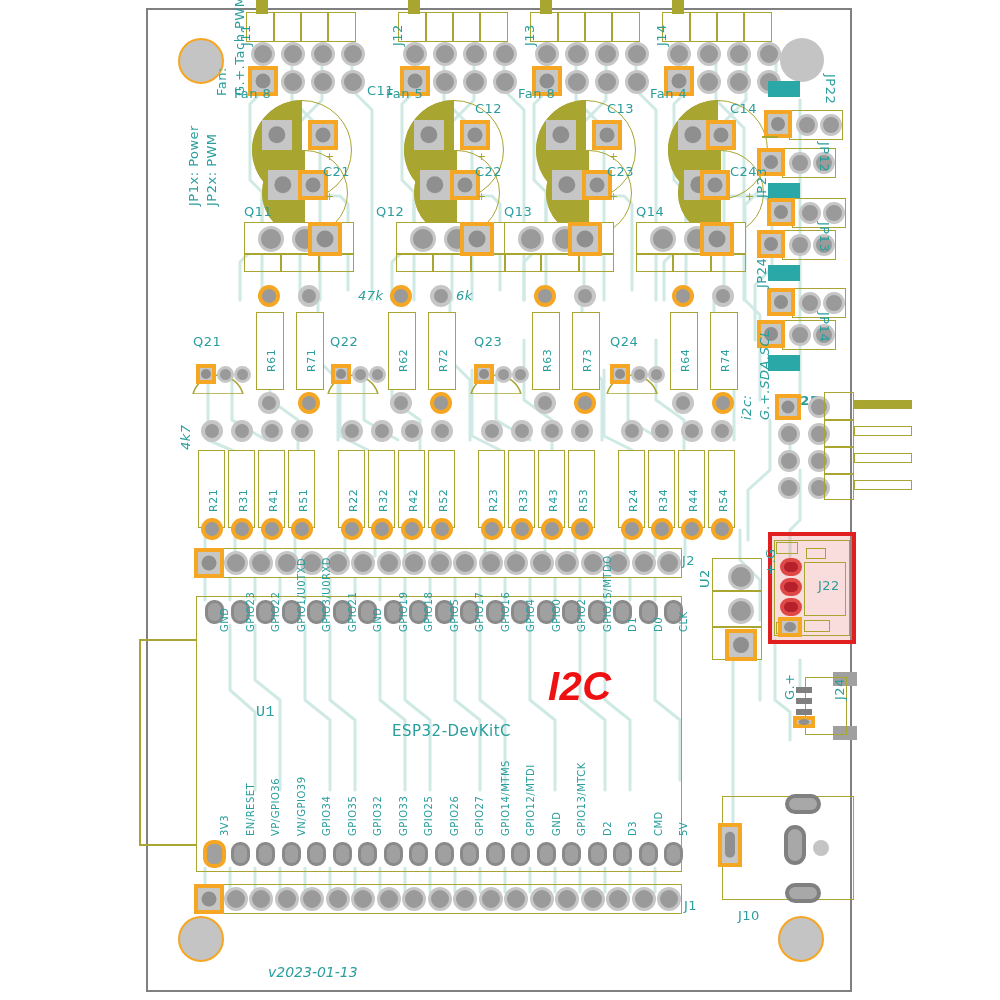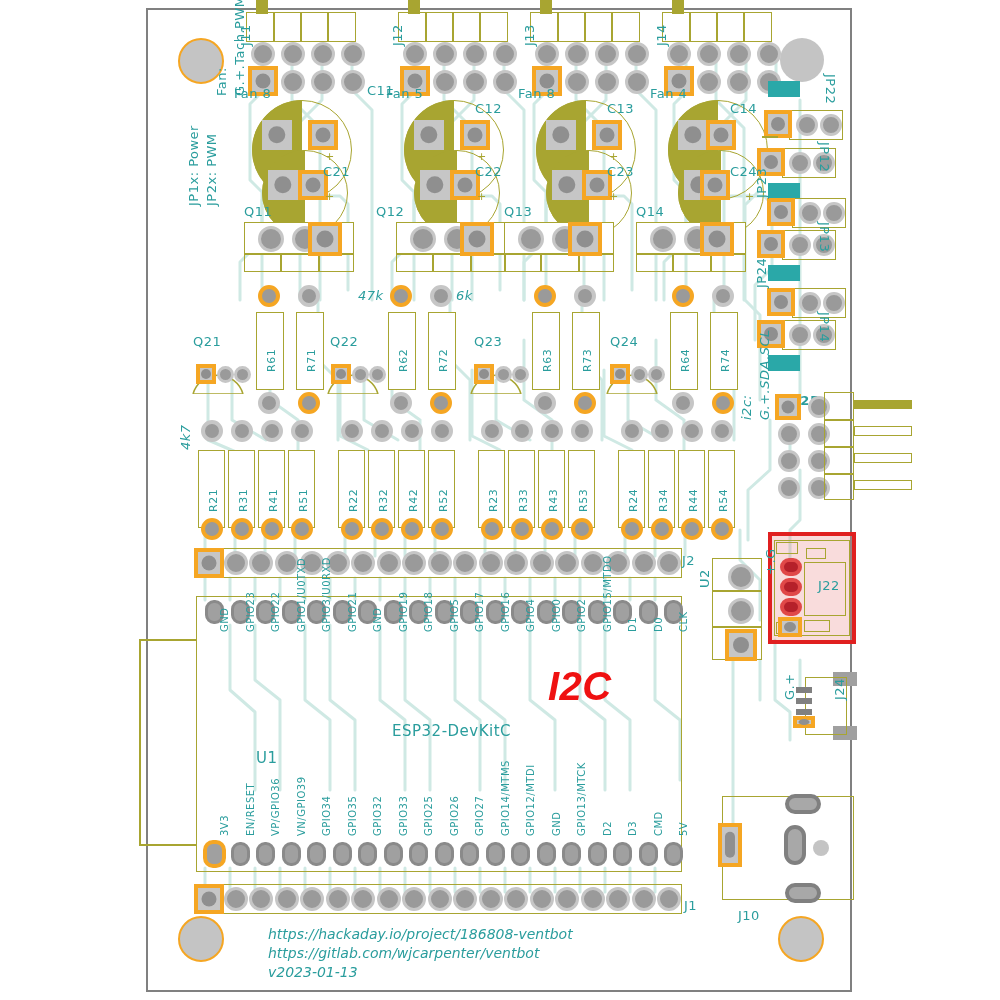--- a/index.html
+++ b/index.html
@@ -694,21 +694,21 @@
       <div class="slk xs rot90" style="left: 576px; top: 836px;">GPIO13/MTCK</div>
       <div class="abs" style="left: 587.5px; top: 842px; width: 19px; height: 24px; border-radius: 9px; background: rgb(160, 160, 160); border: 3px solid rgb(138, 138, 138); box-sizing: border-box;"></div>
       <div class="slk xs rot90" style="left: 601.5px; top: 836px;">D2</div>
       <div class="abs" style="left: 613px; top: 842px; width: 19px; height: 24px; border-radius: 9px; background: rgb(160, 160, 160); border: 3px solid rgb(138, 138, 138); box-sizing: border-box;"></div>
       <div class="slk xs rot90" style="left: 627px; top: 836px;">D3</div>
       <div class="abs" style="left: 638.5px; top: 842px; width: 19px; height: 24px; border-radius: 9px; background: rgb(160, 160, 160); border: 3px solid rgb(138, 138, 138); box-sizing: border-box;"></div>
       <div class="slk xs rot90" style="left: 652.5px; top: 836px;">CMD</div>
       <div class="abs" style="left: 664px; top: 842px; width: 19px; height: 24px; border-radius: 9px; background: rgb(160, 160, 160); border: 3px solid rgb(138, 138, 138); box-sizing: border-box;"></div>
       <div class="slk xs rot90" style="left: 678px; top: 836px;">5V</div>
     </div>
-  <div class="slk lg" style="left:256px;top:749px;">U1</div>
+  <div class="slk lg" style="left:256px;top:704px;font-family:Liberation Mono, monospace;">U1</div>
   <div class="slk lg" style="left:392px;top:722px;">ESP32-DevKitC</div>
 
   <div class="court abs" style="left:196px;top:884px;width:486px;height:30px;"></div>
   <div class="padsq abs" style="left:194px;top:884px;width:30px;height:30px;">
       <b></b>
       <i></i>
     </div>
   <div id="j1-pads">
       <div class="pad abs" style="left: 223.5px; top: 887px; width: 24px; height: 24px;"></div>
       <div class="pad abs" style="left: 249px; top: 887px; width: 24px; height: 24px;"></div>
@@ -860,17 +860,15 @@
   <div class="oval abs" style="left:784px;top:825px;width:22px;height:40px;border-radius:11px;"></div>
   <div class="abs" style="left:813px;top:840px;width:16px;height:16px;border-radius:50%;background:#c4c4c4;"></div>
   <div class="padsq abs" style="left:718px;top:823px;width:24px;height:44px;">
       <b></b>
       <i style="width:42%;height:60%;border-radius:6px;"></i>
     </div>
   <div class="slk" style="left:738px;top:908px;">J10</div>
 
   <div class="annot" style="left:548px;top:664px;">I2C</div>
 
-  <div class="footer" style="left:268px;top:925px;">https://hackaday.io/project/186808-ventbot</div>
-  <div class="footer" style="left:268px;top:944px;">https://gitlab.com/wjcarpenter/ventbot</div>
   <div class="footer" style="left:268px;top:963px;">v2023-01-13</div>
 
 </div>
 
 </body></html>

